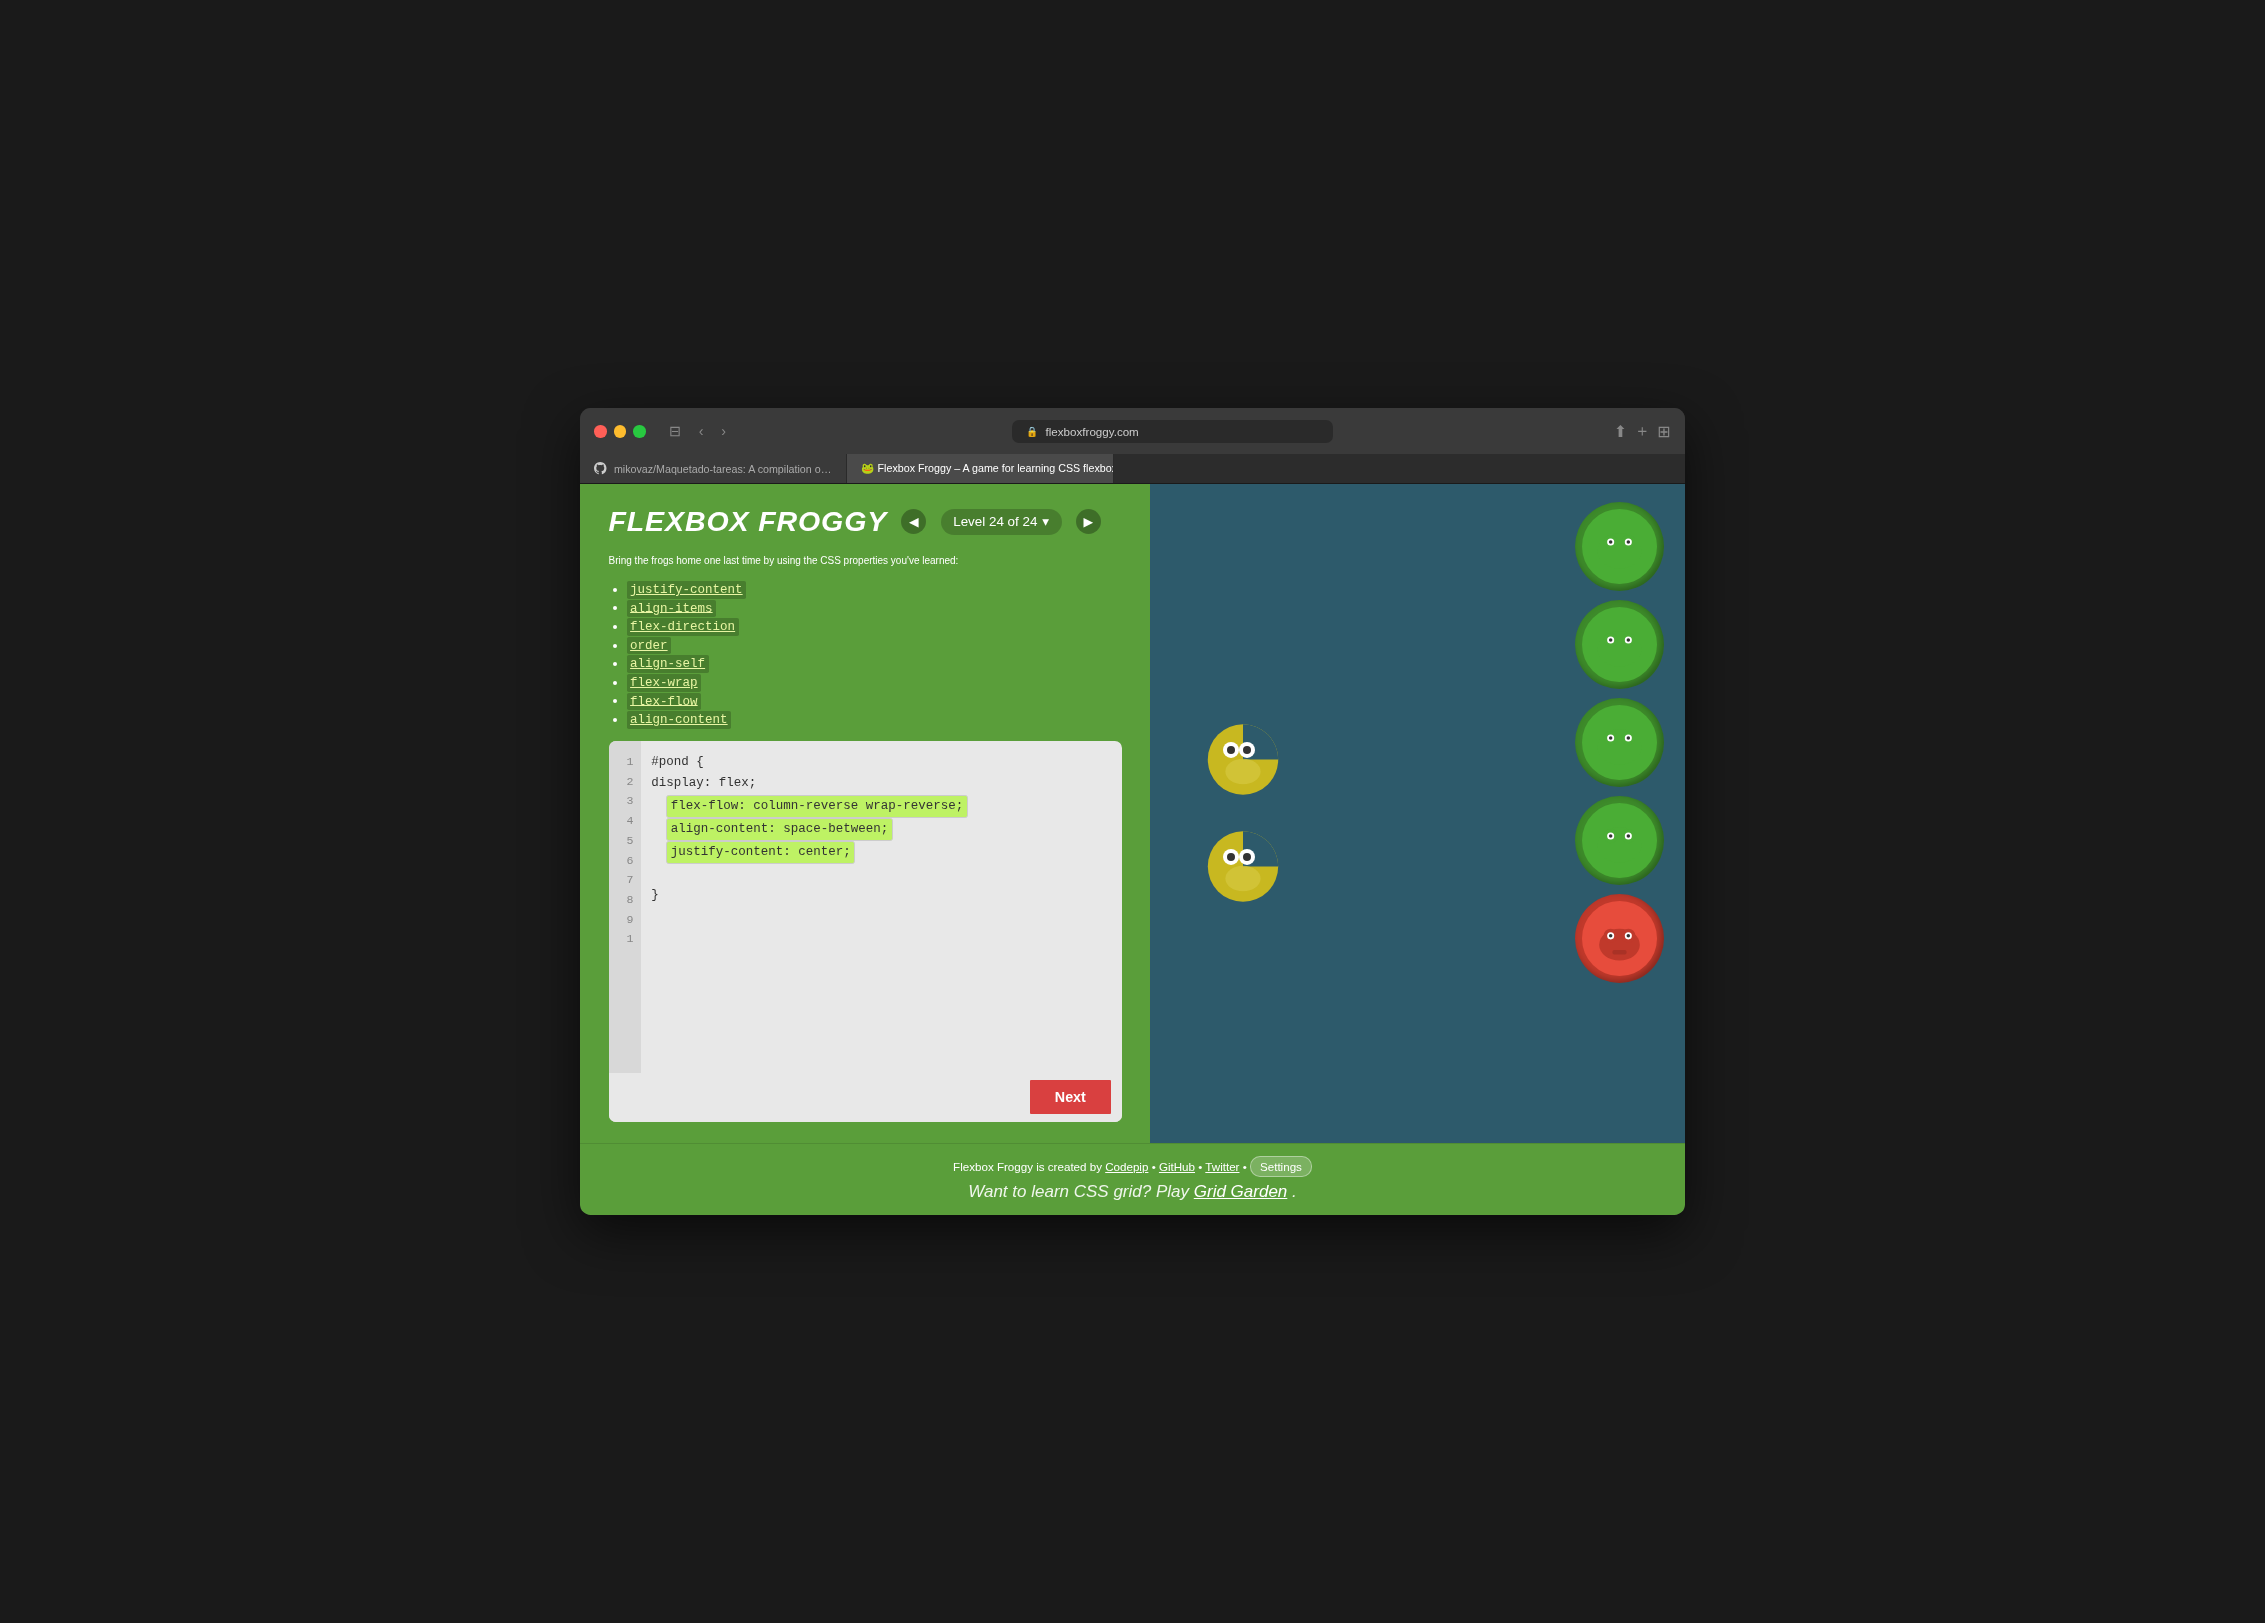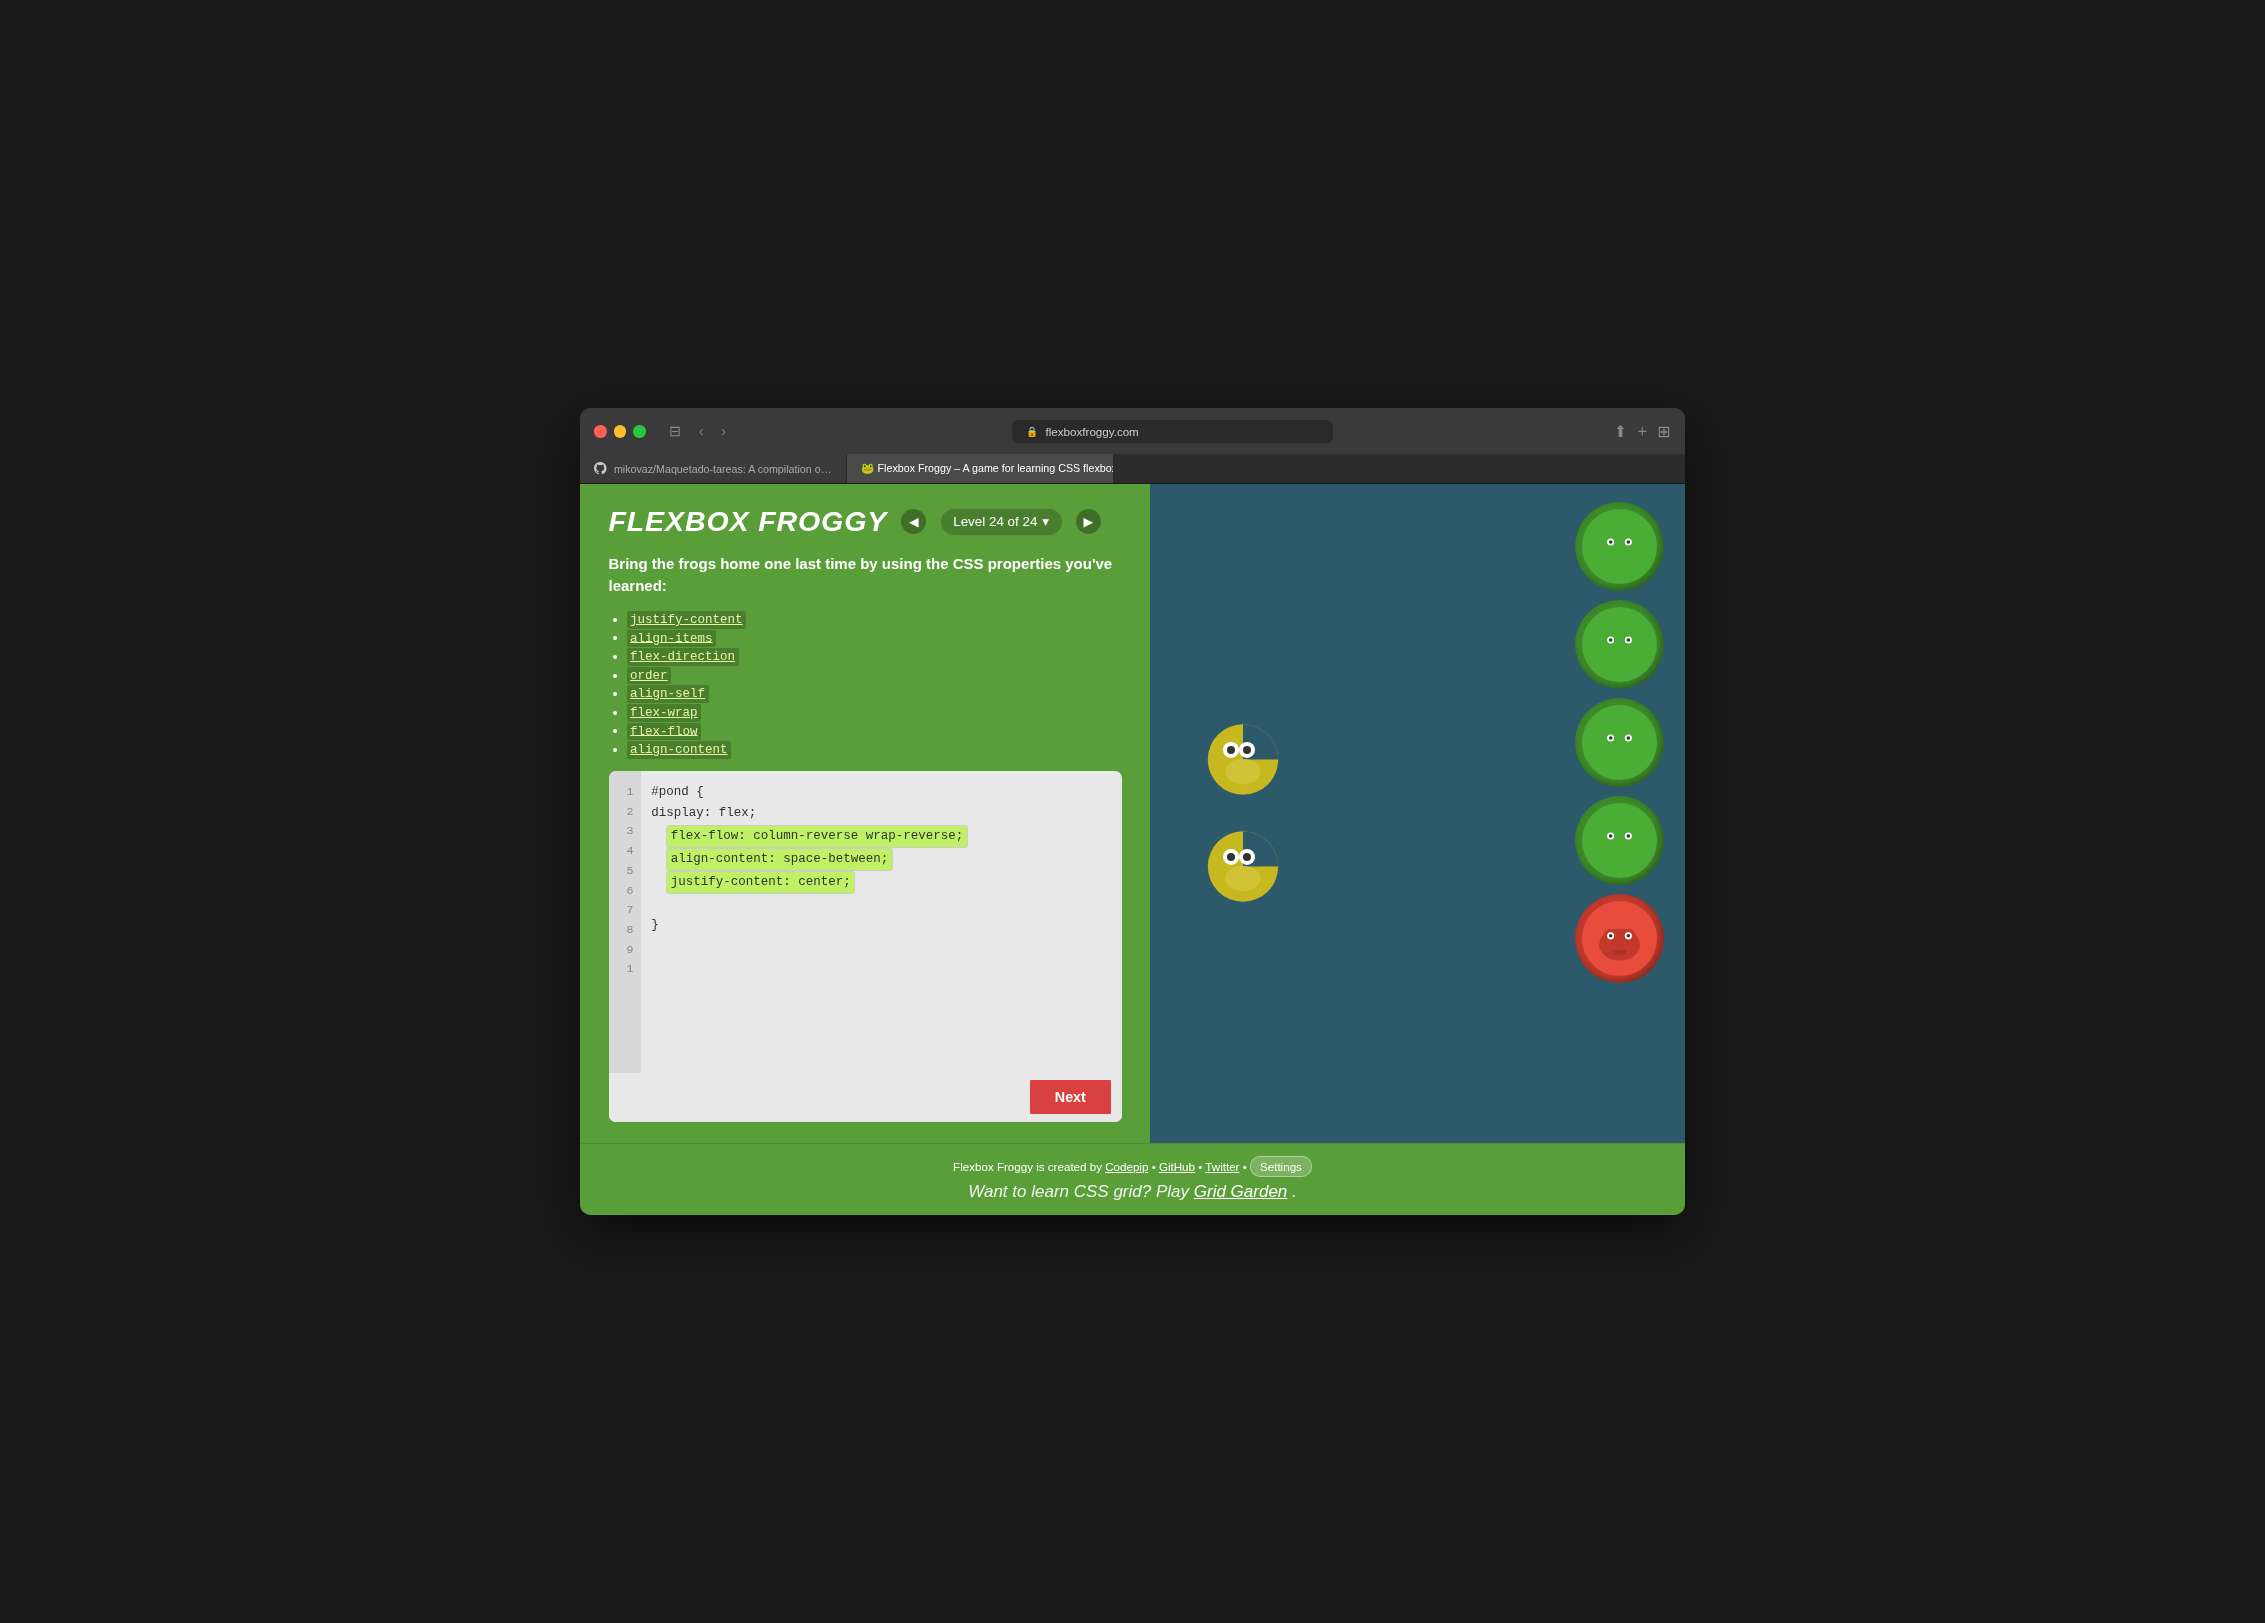--- a/index.html
+++ b/index.html
@@ -194,23 +194,22 @@
       height: 25px;
       cursor: pointer;
       font-size: 12.5px;
       display: flex;
       align-items: center;
       justify-content: center;
     }
 
     .description {
       color: white;
-      font-size: 15px;
+      font-size: 10px;
       line-height: 1.5;
-      font-weight: bold;
     }
 
     .css-list {
       list-style: disc;
       padding-left: 18px;
       display: flex;
       flex-direction: column;
       gap: 3.6px;
     }
 

